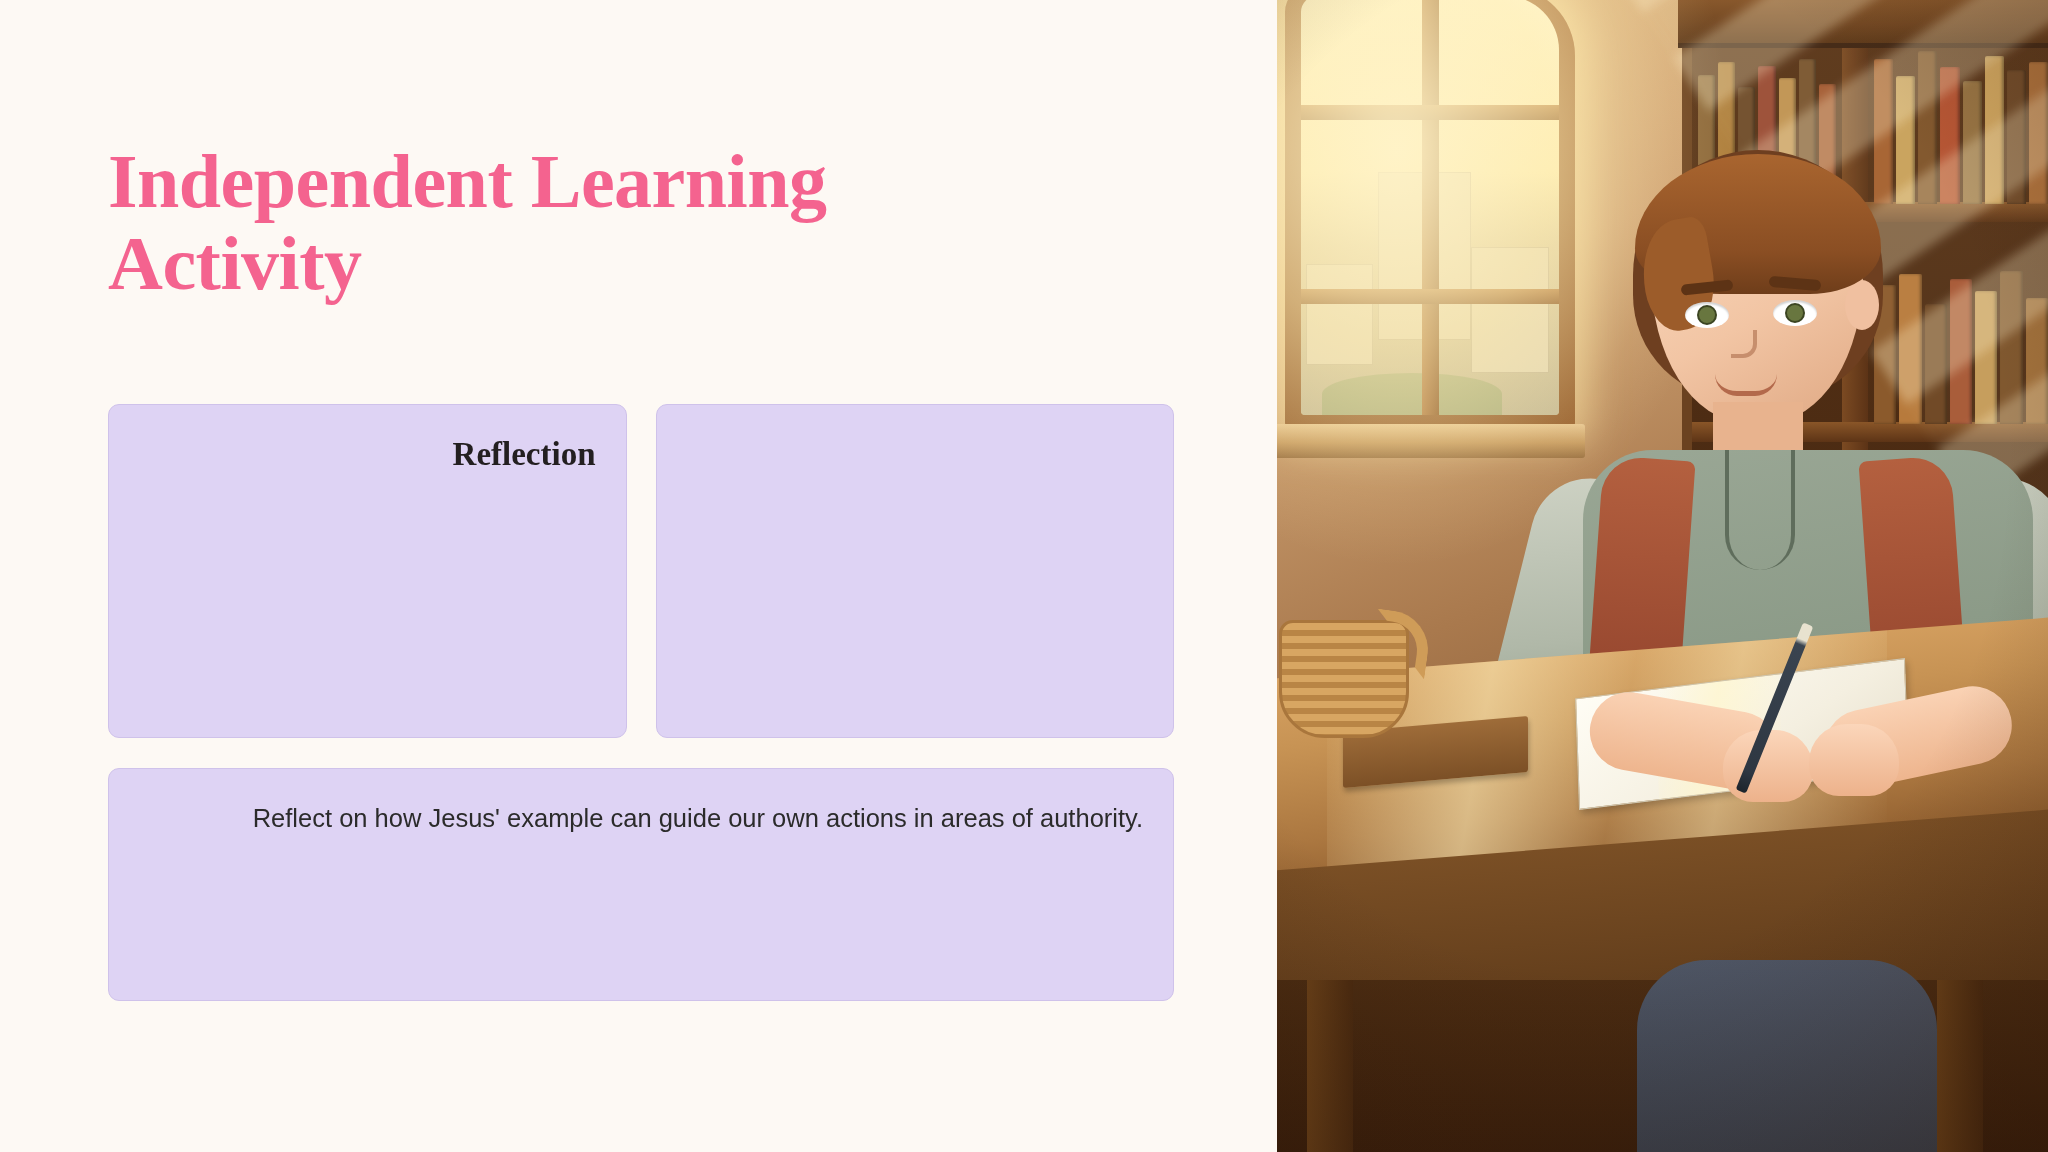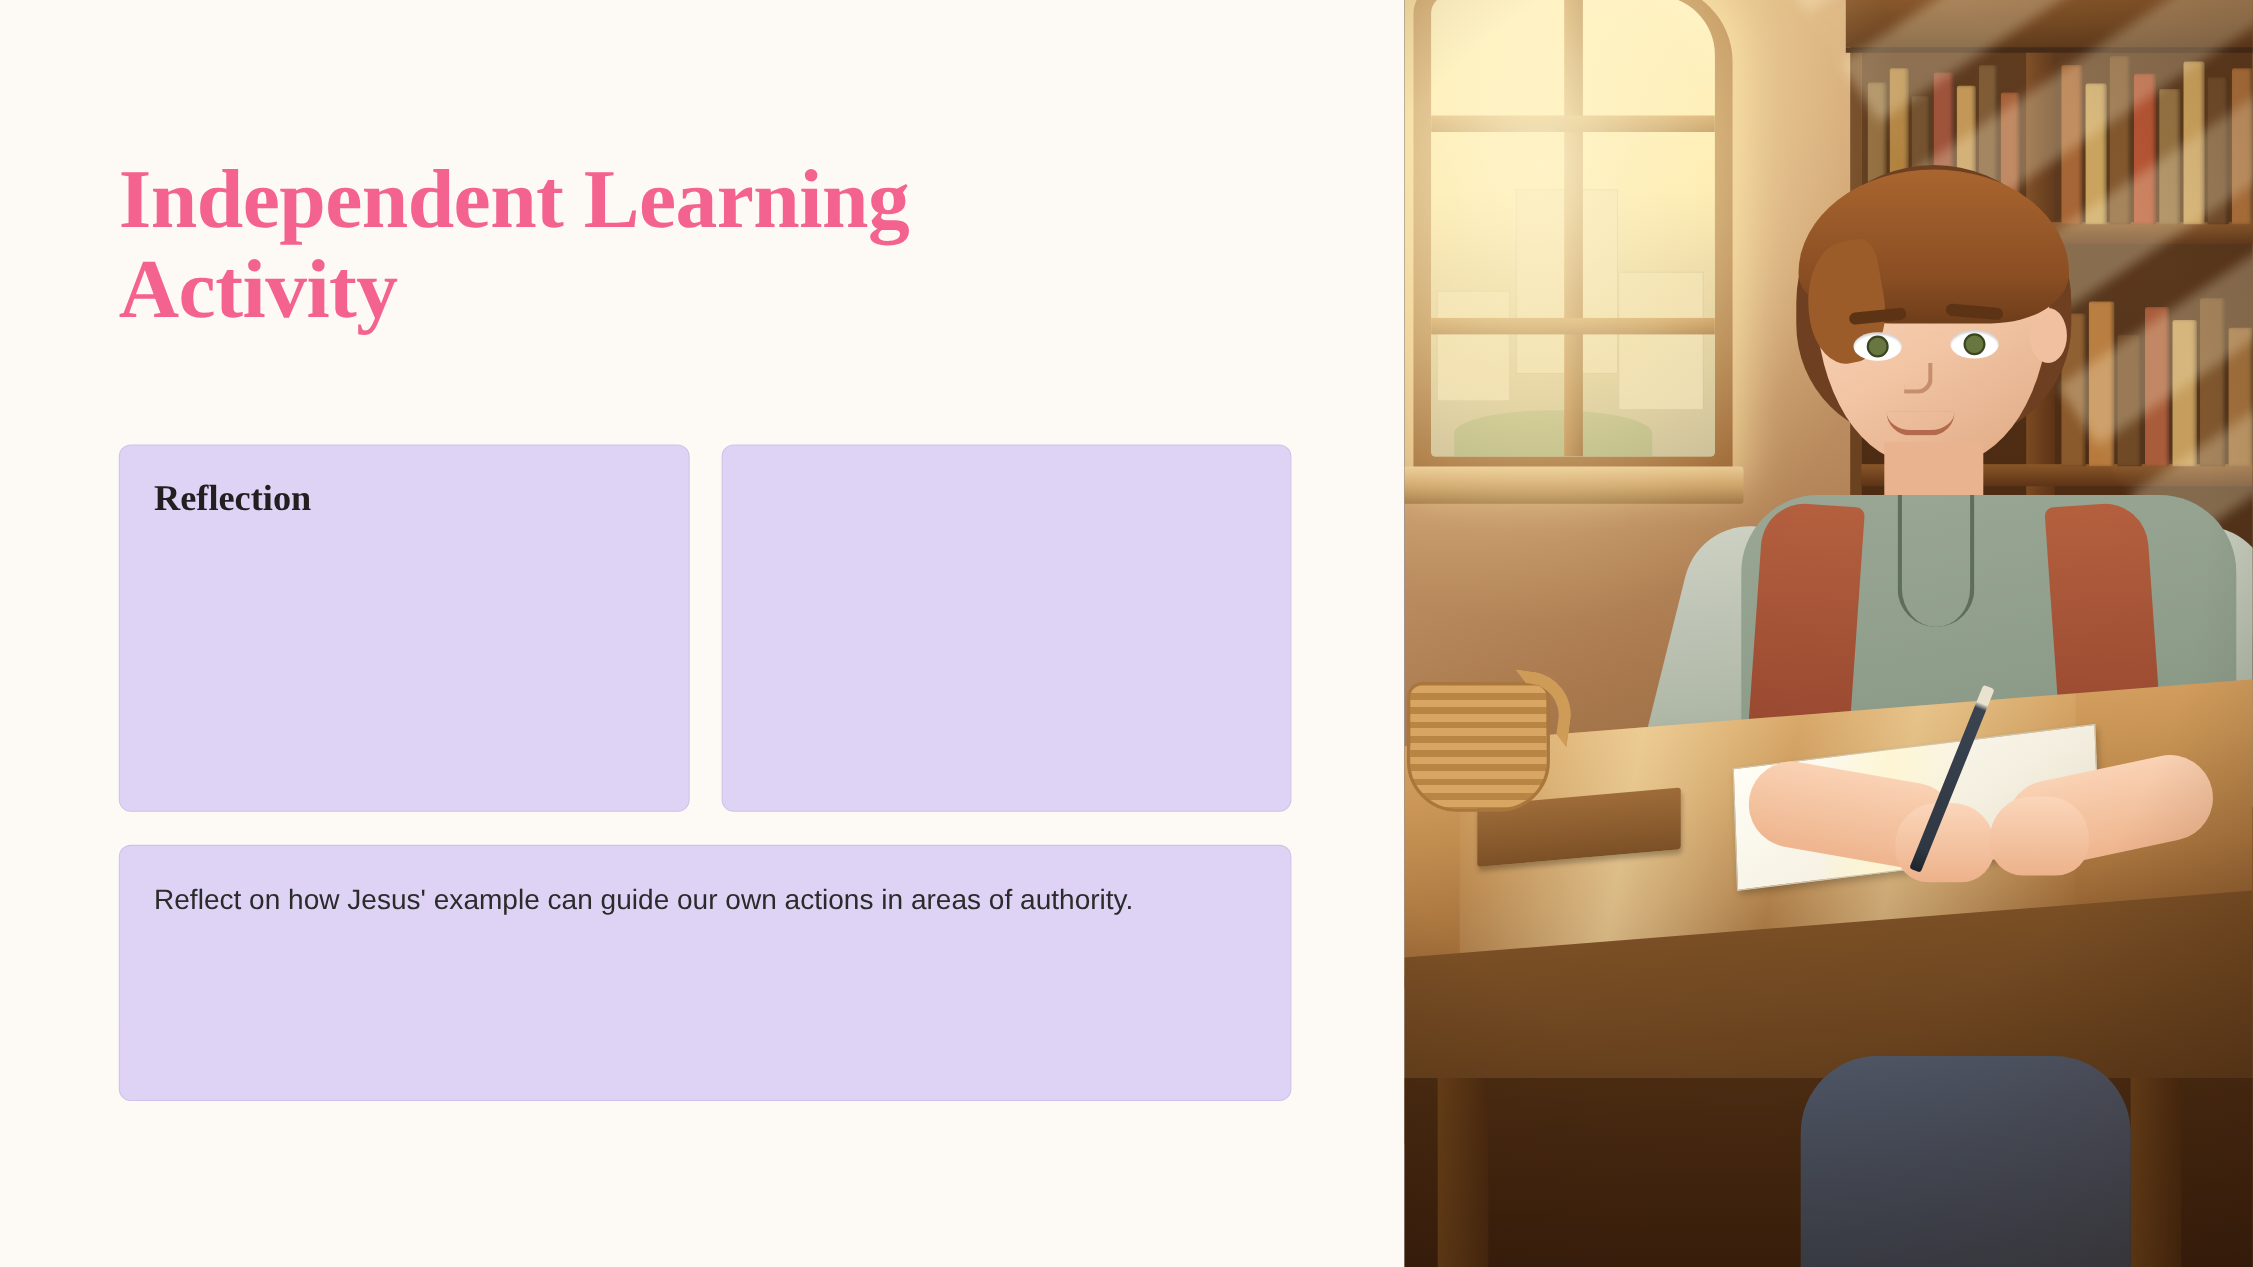--- a/index.html
+++ b/index.html
@@ -13,21 +13,21 @@
   body {
     font-family: "Liberation Sans", sans-serif;
     background: #fdf9f4;
   }
 
   .slide {
     position: relative;
     width: 2048px;
     height: 1152px;
     display: flex;
-    background: #0f172a;
+    background: #b91c1c;
   }
 
   
   .content-pane {
     position: relative;
     width: 1277px;
     height: 1152px;
     background: #fdf9f4;
     flex: 0 0 1277px;
   }
@@ -43,20 +43,21 @@
     line-height: 1.08;
     letter-spacing: -0.5px;
     color: #f4638f;
   }
 
   .cards-area {
     position: absolute;
     left: 108px;
     top: 404px;
     width: 1066px;
+    text-align: right;
   }
 
   .card-row {
     display: flex;
     gap: 29px;
   }
 
   .card {
     background: #ded3f4;
     border: 1px solid #cfc2ea;

